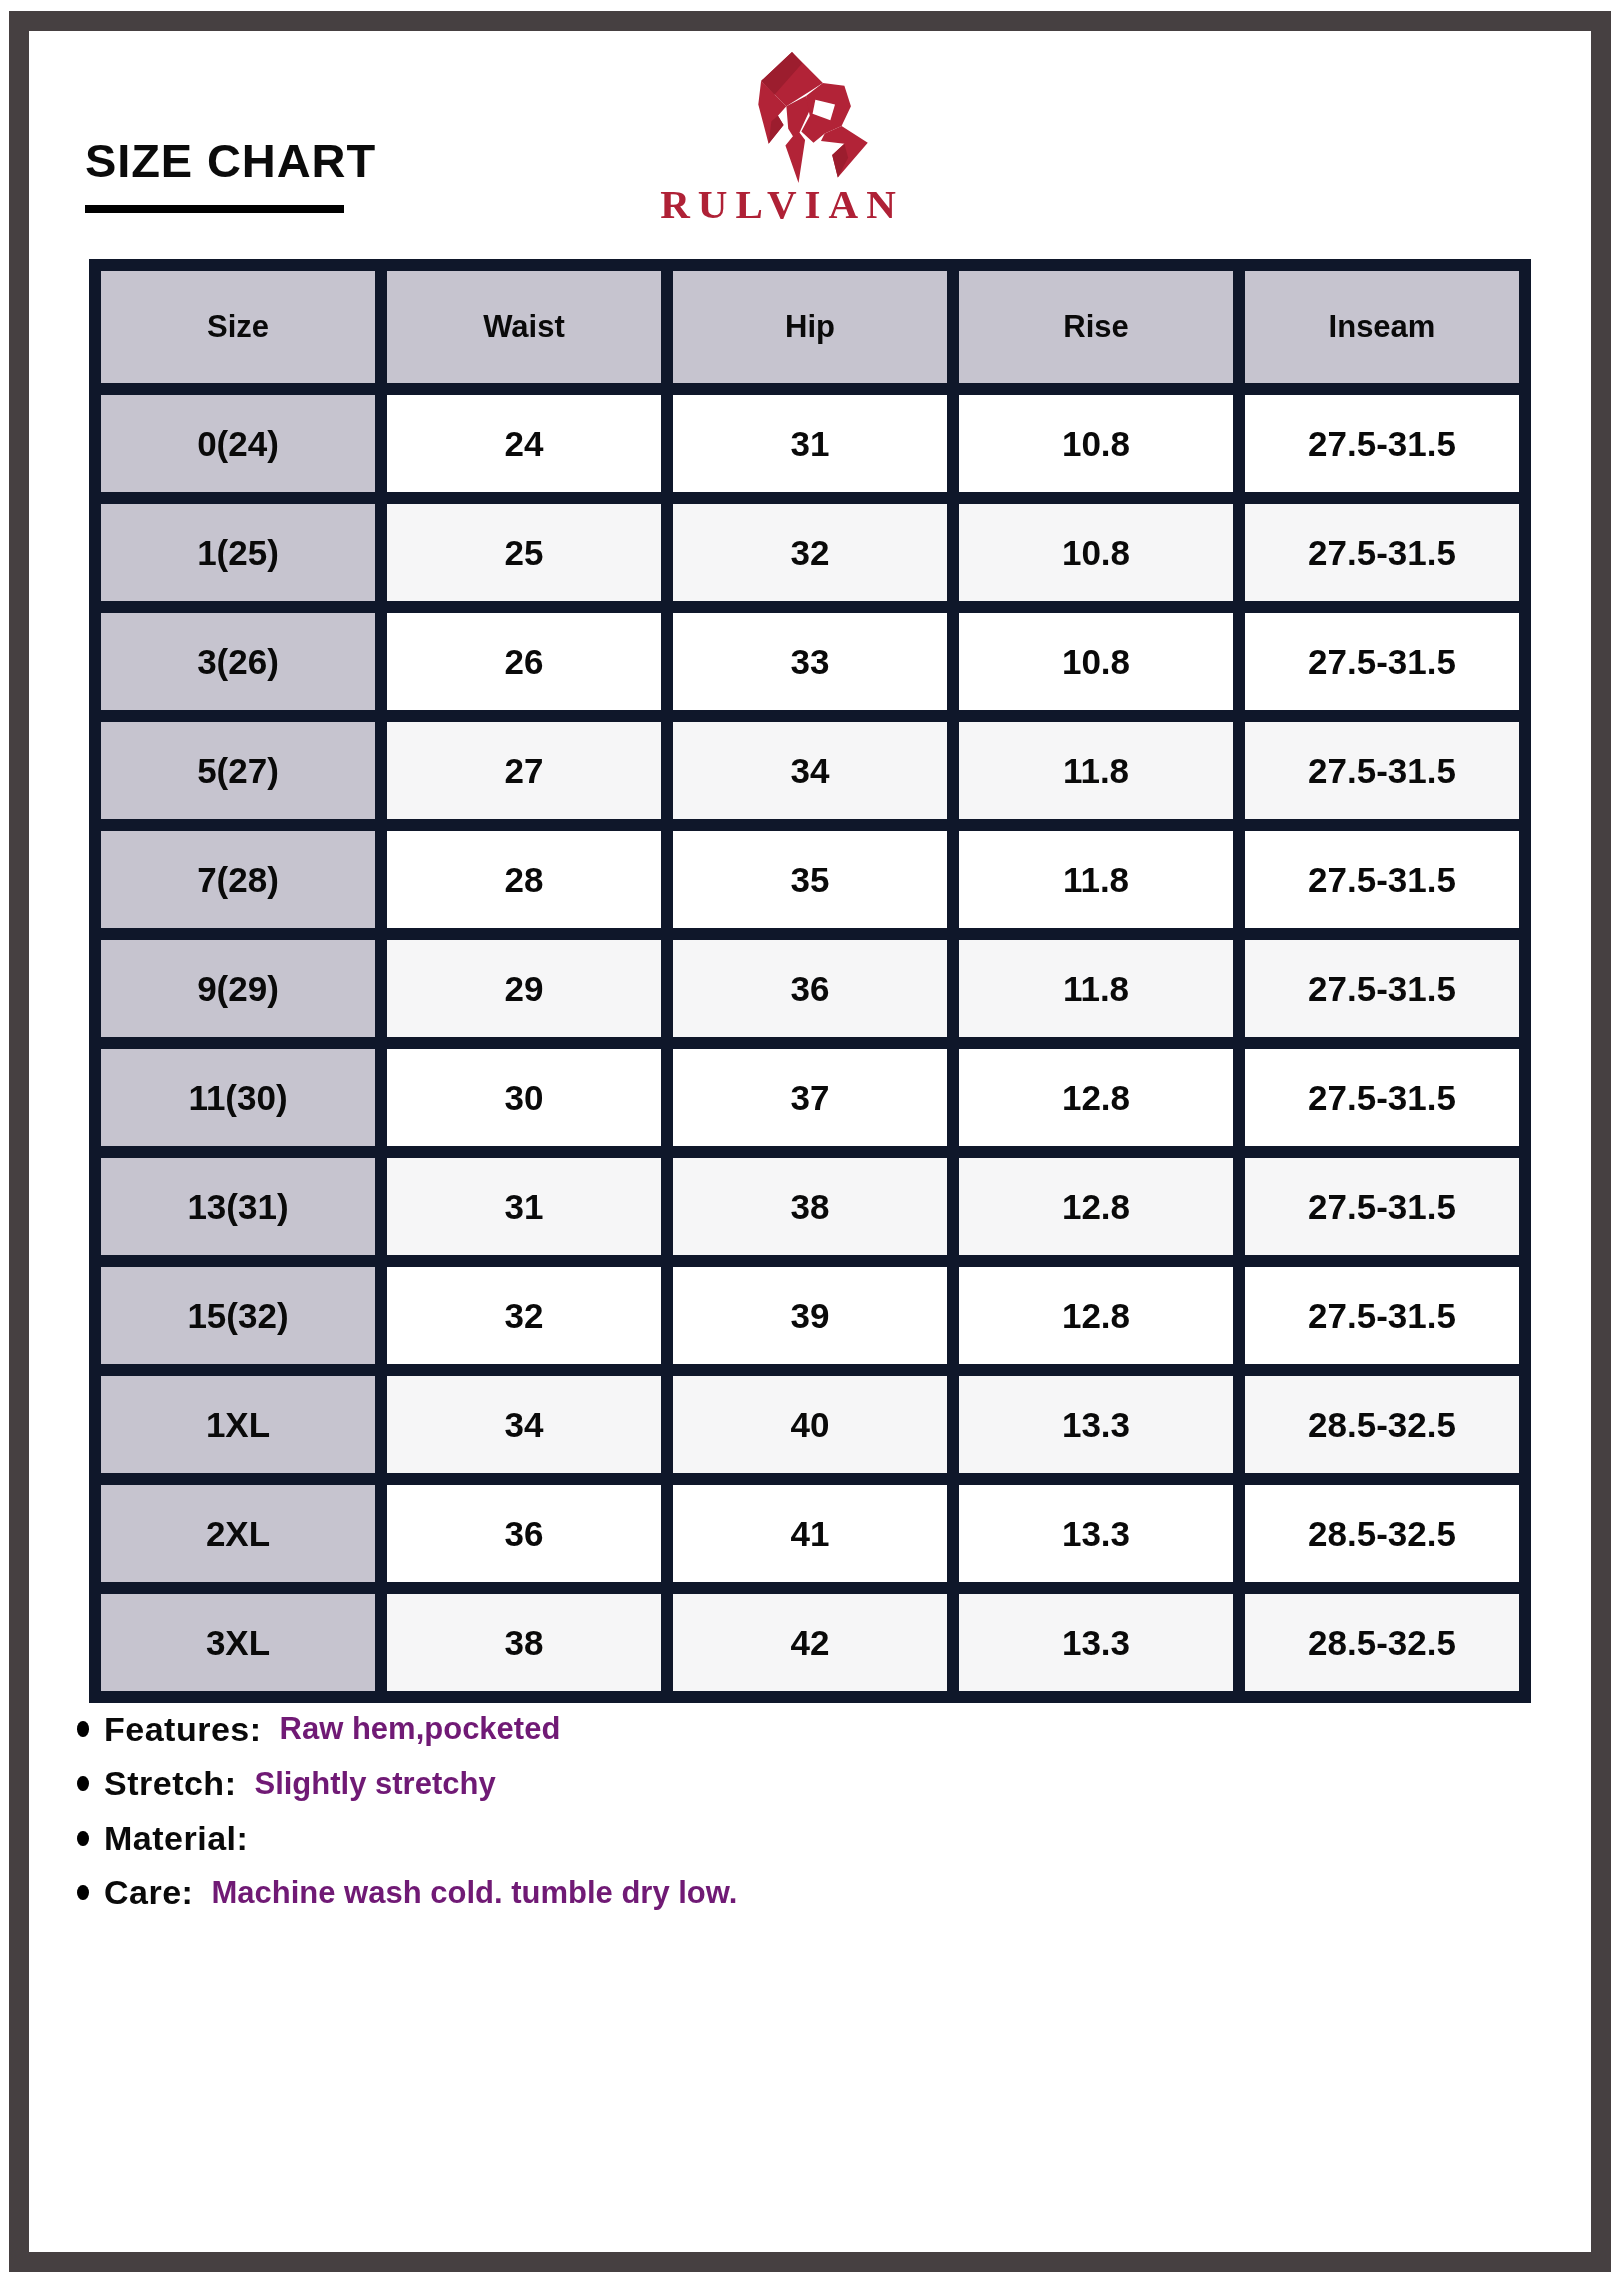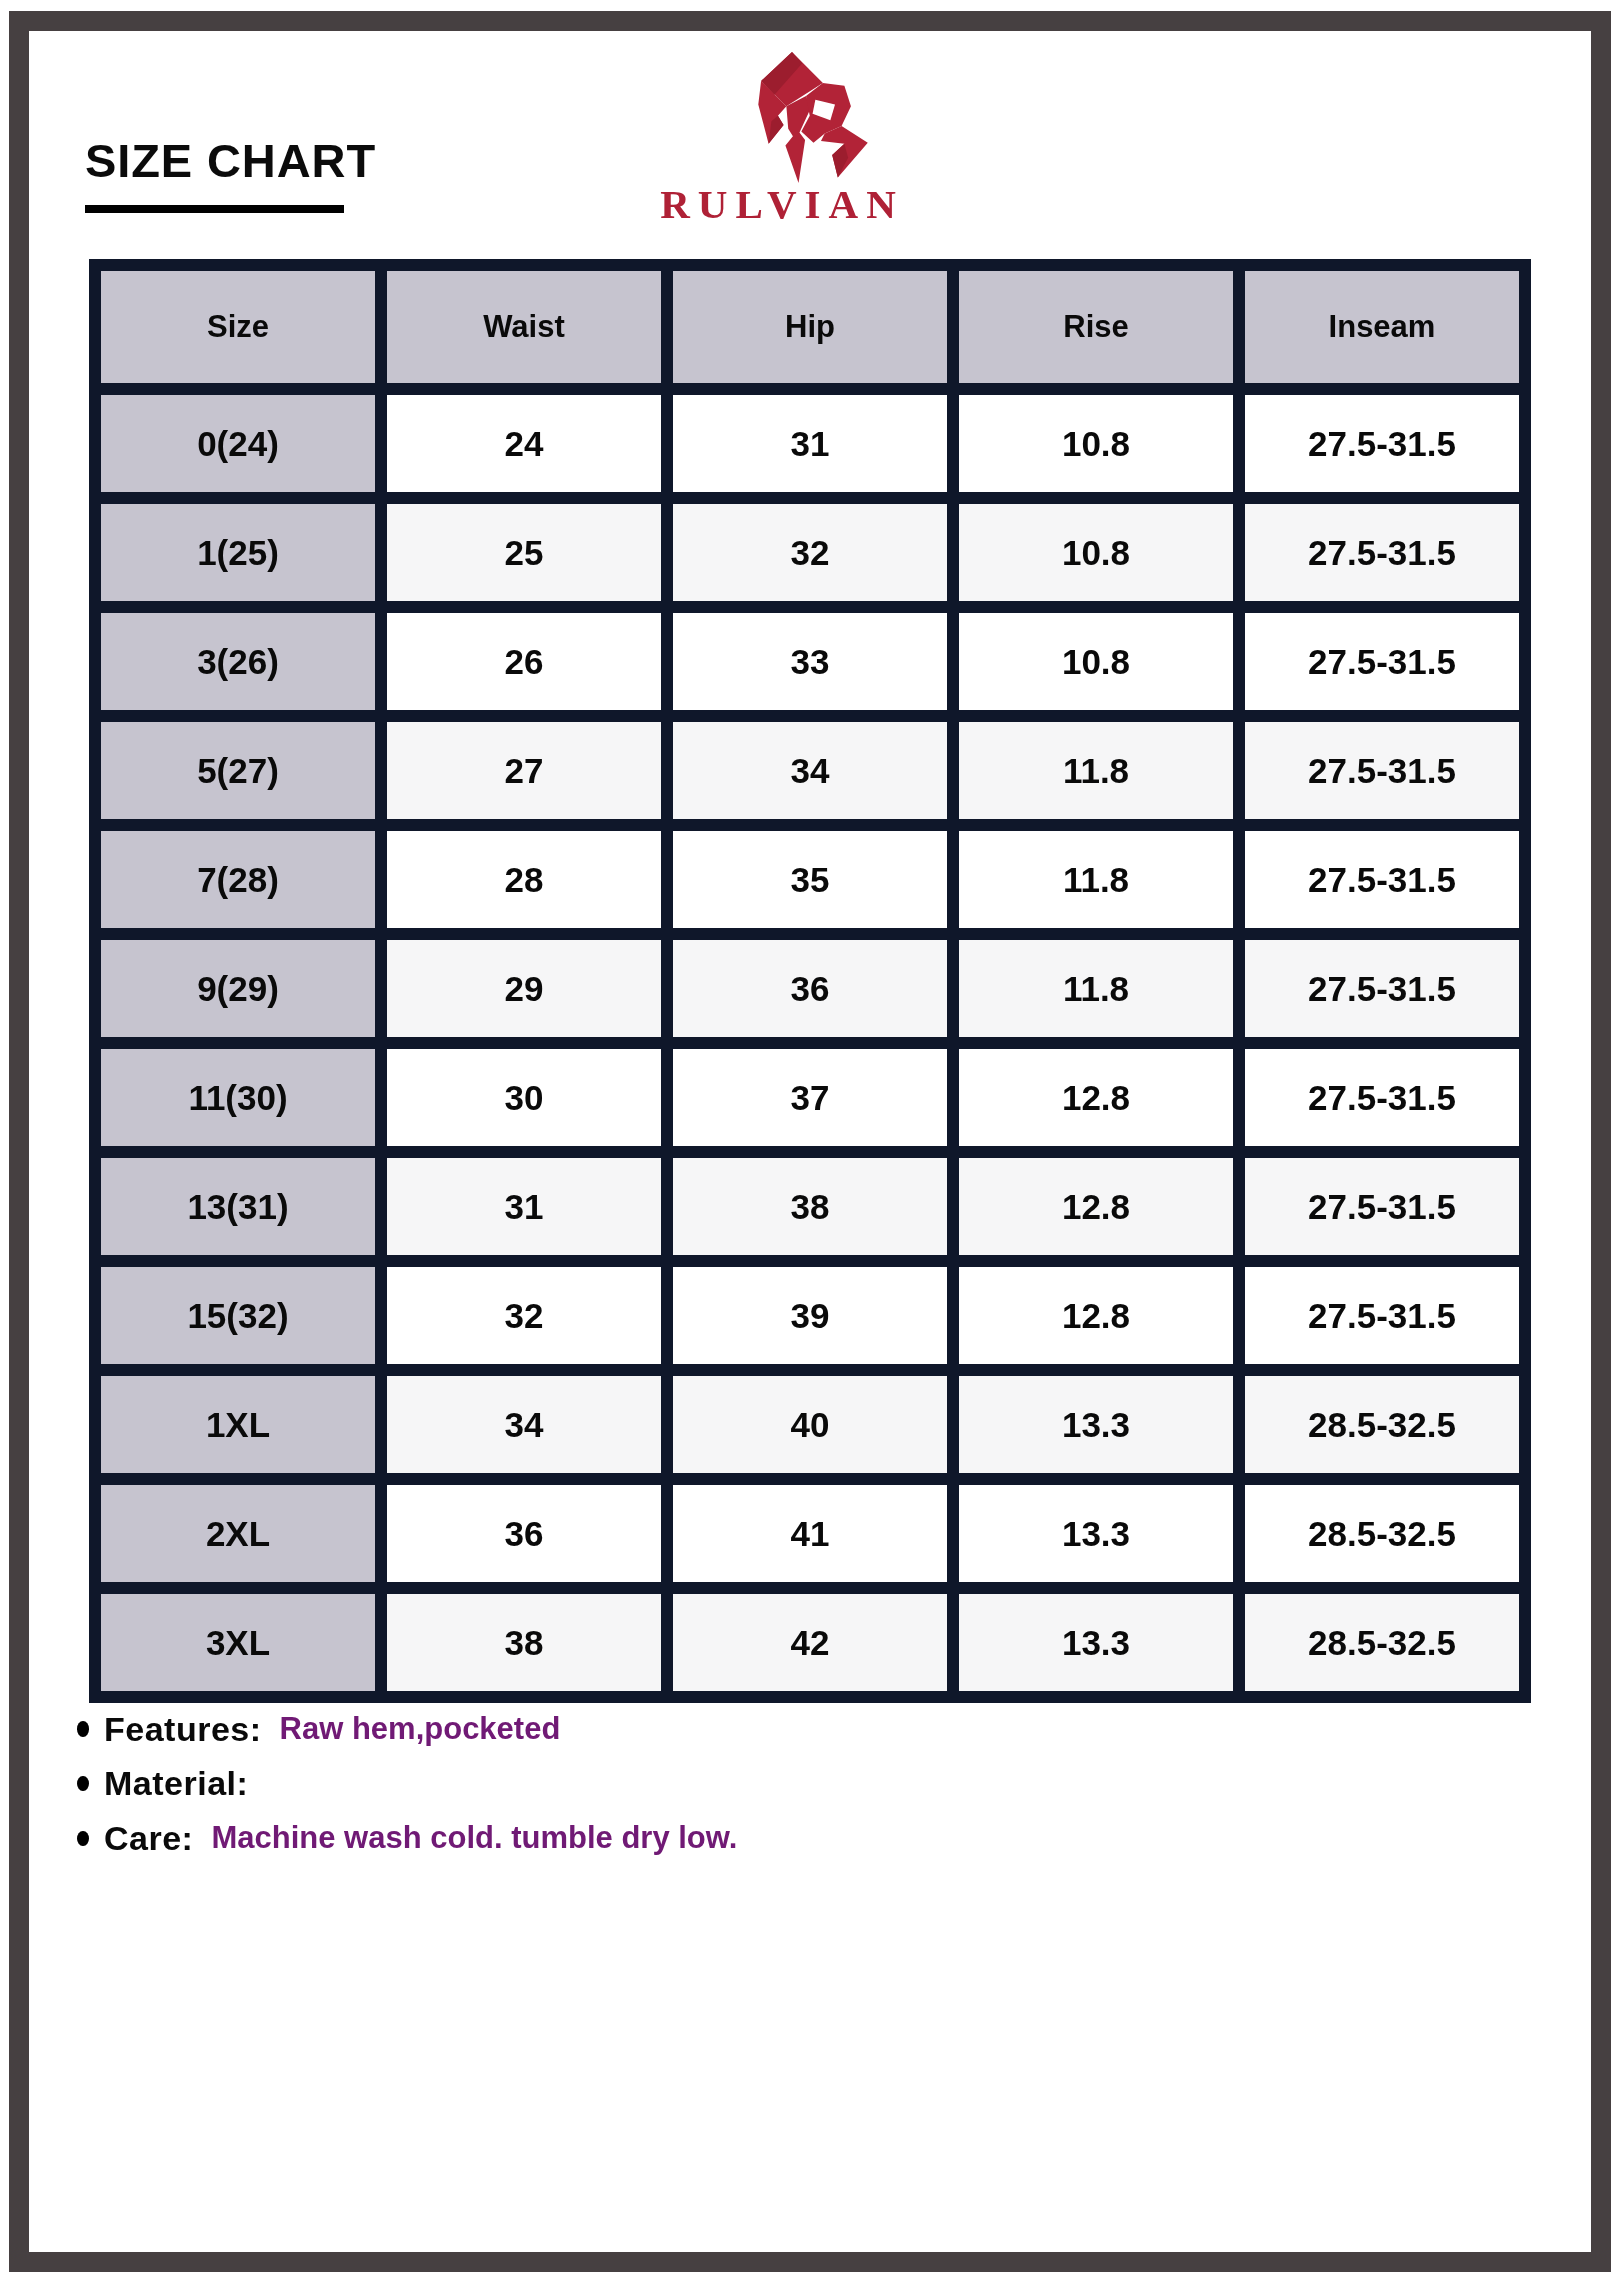--- a/index.html
+++ b/index.html
@@ -232,20 +232,25 @@
   </table>
 
   <div class="details">
     <div class="detail-item">
       <span class="bullet"></span>
       <span class="detail-label">Features:</span>
       <span class="detail-value">Raw hem,pocketed</span>
     </div>
     <div class="detail-item">
       <span class="bullet"></span>
+      <span class="detail-label">Stretch:</span>
+      <span class="detail-value">Slightly stretchy</span>
+    </div>
+    <div class="detail-item">
+      <span class="bullet"></span>
       <span class="detail-label">Material:</span>
     </div>
     <div class="detail-item">
       <span class="bullet"></span>
       <span class="detail-label">Care:</span>
       <span class="detail-value">Machine wash cold. tumble dry low.</span>
     </div>
   </div>
 
 </div>

